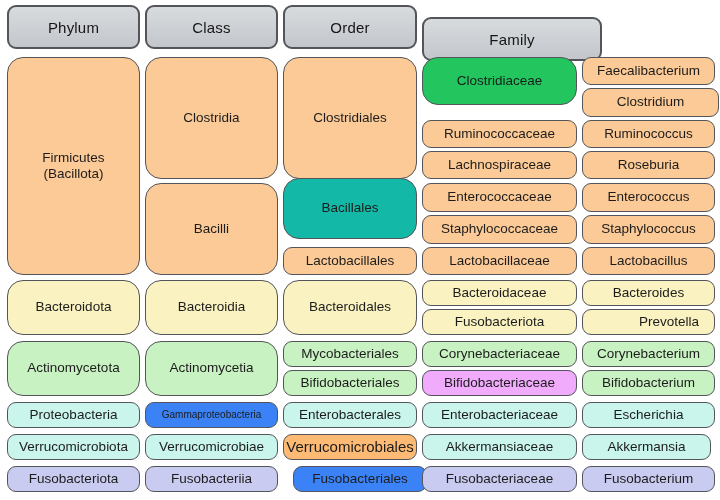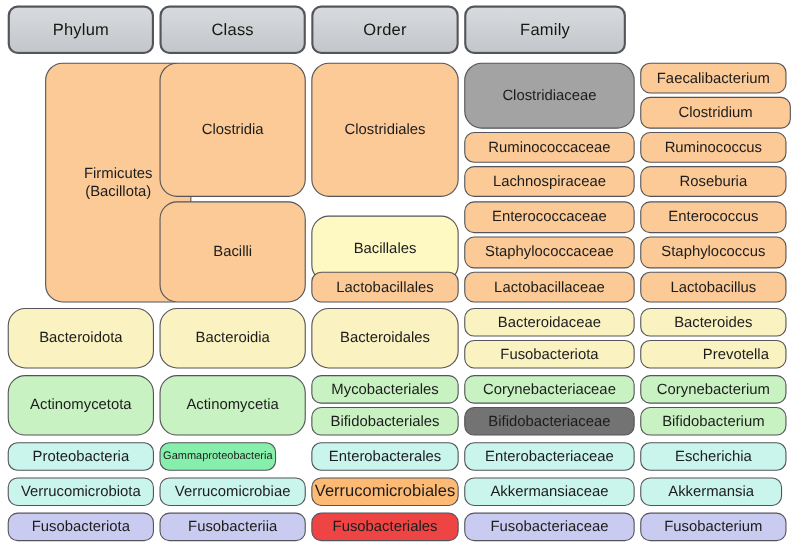--- a/index.html
+++ b/index.html
@@ -33,53 +33,53 @@
     overflow:hidden;
   }
 </style>
 </head>
 <body>
 
 <div id="canvas">
   <div class="hdr" style="left: 7px; top: 5px; width: 133px; height: 44px;">Phylum</div>
   <div class="hdr" style="left: 145px; top: 5px; width: 133px; height: 44px;">Class</div>
   <div class="hdr" style="left: 283px; top: 5px; width: 134px; height: 44px;">Order</div>
-  <div class="hdr" style="left: 422px; top: 5px; width: 147px; height: 44px;">Family</div>
-<div class="box" style="left: 7px; top: 57px; width: 133px; height: 218px; background: rgb(252, 202, 150); border-radius: 16px; margin-left: 34px;">Firmicutes (Bacillota)</div>
+  <div class="hdr" style="left: 422px; top: 17px; width: 180px; height: 44px;">Family</div>
+<div class="box" style="left: 7px; top: 57px; width: 133px; height: 218px; background: rgb(252, 202, 150); border-radius: 16px;">Firmicutes (Bacillota)</div>
     <div class="box" style="left: 7px; top: 280px; width: 133px; height: 55px; background: rgb(250, 242, 192); border-radius: 16px;">Bacteroidota</div>
     <div class="box" style="left: 7px; top: 341px; width: 133px; height: 55px; background: rgb(201, 242, 194); border-radius: 16px;">Actinomycetota</div>
     <div class="box" style="left: 7px; top: 402px; width: 133px; height: 26px; background: rgb(201, 245, 236); border-radius: 9px;">Proteobacteria</div>
     <div class="box" style="left: 7px; top: 434px; width: 133px; height: 26px; background: rgb(201, 245, 236); border-radius: 9px;">Verrucomicrobiota</div>
     <div class="box" style="left: 7px; top: 466px; width: 133px; height: 26px; background: rgb(202, 203, 241); border-radius: 9px;">Fusobacteriota</div>
     <div class="box" style="left: 145px; top: 57px; width: 133px; height: 122px; background: rgb(252, 202, 150); border-radius: 16px;">Clostridia</div>
     <div class="box" style="left: 145px; top: 183px; width: 133px; height: 92px; background: rgb(252, 202, 150); border-radius: 16px;">Bacilli</div>
     <div class="box" style="left: 145px; top: 280px; width: 133px; height: 55px; background: rgb(250, 242, 192); border-radius: 16px;">Bacteroidia</div>
     <div class="box" style="left: 145px; top: 341px; width: 133px; height: 55px; background: rgb(201, 242, 194); border-radius: 16px;">Actinomycetia</div>
-    <div class="box" style="left: 145px; top: 402px; width: 106px; height: 26px; background: #86efac; border-radius: 9px; font-size: 10px;">Gammaproteobacteria</div>
+    <div class="box" style="left: 145px; top: 402px; width: 133px; height: 26px; background: #3b82f6; border-radius: 9px; font-size: 10px;">Gammaproteobacteria</div>
     <div class="box" style="left: 145px; top: 434px; width: 133px; height: 26px; background: rgb(201, 245, 236); border-radius: 9px;">Verrucomicrobiae</div>
     <div class="box" style="left: 145px; top: 466px; width: 133px; height: 26px; background: rgb(202, 203, 241); border-radius: 9px;">Fusobacteriia</div>
     <div class="box" style="left: 283px; top: 57px; width: 134px; height: 122px; background: rgb(252, 202, 150); border-radius: 16px;">Clostridiales</div>
-    <div class="box" style="left: 283px; top: 196px; width: 134px; height: 61px; background: #fef9c3; border-radius: 16px;">Bacillales</div>
+    <div class="box" style="left: 283px; top: 178px; width: 134px; height: 61px; background: #14b8a6; border-radius: 16px;">Bacillales</div>
     <div class="box" style="left: 283px; top: 247px; width: 134px; height: 28px; background: rgb(252, 202, 150); border-radius: 9px;">Lactobacillales</div>
     <div class="box" style="left: 283px; top: 280px; width: 134px; height: 55px; background: rgb(250, 242, 192); border-radius: 16px;">Bacteroidales</div>
     <div class="box" style="left: 283px; top: 341px; width: 134px; height: 26px; background: rgb(201, 242, 194); border-radius: 9px;">Mycobacteriales</div>
     <div class="box" style="left: 283px; top: 370px; width: 134px; height: 26px; background: rgb(201, 242, 194); border-radius: 9px;">Bifidobacteriales</div>
     <div class="box" style="left: 283px; top: 402px; width: 134px; height: 26px; background: rgb(201, 245, 236); border-radius: 9px;">Enterobacterales</div>
     <div class="box" style="left: 283px; top: 434px; width: 134px; height: 26px; background: #fdba74; border-radius: 9px; font-size: 15px;">Verrucomicrobiales</div>
-    <div class="box" style="left: 283px; top: 466px; width: 134px; height: 26px; background: #ef4444; border-radius: 9px;">Fusobacteriales</div>
-    <div class="box" style="left: 422px; top: 57px; width: 155px; height: 60px; background: #a3a3a3; border-radius: 16px;">Clostridiaceae</div>
+    <div class="box" style="left: 293px; top: 466px; width: 134px; height: 26px; background: #3b82f6; border-radius: 9px;">Fusobacteriales</div>
+    <div class="box" style="left: 422px; top: 57px; width: 155px; height: 48px; background: #22c55e; border-radius: 16px;">Clostridiaceae</div>
     <div class="box" style="left: 422px; top: 120px; width: 155px; height: 28px; background: rgb(252, 202, 150); border-radius: 9px;">Ruminococcaceae</div>
     <div class="box" style="left: 422px; top: 151px; width: 155px; height: 28px; background: rgb(252, 202, 150); border-radius: 9px;">Lachnospiraceae</div>
     <div class="box" style="left: 422px; top: 183px; width: 155px; height: 29px; background: rgb(252, 202, 150); border-radius: 9px;">Enterococcaceae</div>
     <div class="box" style="left: 422px; top: 215px; width: 155px; height: 29px; background: rgb(252, 202, 150); border-radius: 9px;">Staphylococcaceae</div>
     <div class="box" style="left: 422px; top: 247px; width: 155px; height: 28px; background: rgb(252, 202, 150); border-radius: 9px;">Lactobacillaceae</div>
     <div class="box" style="left: 422px; top: 280px; width: 155px; height: 26px; background: rgb(250, 242, 192); border-radius: 9px;">Bacteroidaceae</div>
     <div class="box" style="left: 422px; top: 309px; width: 155px; height: 26px; background: rgb(250, 242, 192); border-radius: 9px;">Fusobacteriota</div>
     <div class="box" style="left: 422px; top: 341px; width: 155px; height: 26px; background: rgb(201, 242, 194); border-radius: 9px;">Corynebacteriaceae</div>
-    <div class="box" style="left: 422px; top: 370px; width: 155px; height: 26px; background: #737373; border-radius: 9px;">Bifidobacteriaceae</div>
+    <div class="box" style="left: 422px; top: 370px; width: 155px; height: 26px; background: #f0abfc; border-radius: 9px;">Bifidobacteriaceae</div>
     <div class="box" style="left: 422px; top: 402px; width: 155px; height: 26px; background: rgb(201, 245, 236); border-radius: 9px;">Enterobacteriaceae</div>
     <div class="box" style="left: 422px; top: 434px; width: 155px; height: 26px; background: rgb(201, 245, 236); border-radius: 9px;">Akkermansiaceae</div>
     <div class="box" style="left: 422px; top: 466px; width: 155px; height: 26px; background: rgb(202, 203, 241); border-radius: 9px;">Fusobacteriaceae</div>
     <div class="box" style="left: 582px; top: 57px; width: 133px; height: 28px; background: rgb(252, 202, 150); border-radius: 9px;">Faecalibacterium</div>
     <div class="box" style="left: 582px; top: 88px; width: 137px; height: 29px; background: rgb(252, 202, 150); border-radius: 9px;">Clostridium</div>
     <div class="box" style="left: 582px; top: 120px; width: 133px; height: 28px; background: rgb(252, 202, 150); border-radius: 9px;">Ruminococcus</div>
     <div class="box" style="left: 582px; top: 151px; width: 133px; height: 28px; background: rgb(252, 202, 150); border-radius: 9px;">Roseburia</div>
     <div class="box" style="left: 582px; top: 183px; width: 133px; height: 29px; background: rgb(252, 202, 150); border-radius: 9px;">Enterococcus</div>
     <div class="box" style="left: 582px; top: 215px; width: 133px; height: 29px; background: rgb(252, 202, 150); border-radius: 9px;">Staphylococcus</div>
     <div class="box" style="left: 582px; top: 247px; width: 133px; height: 28px; background: rgb(252, 202, 150); border-radius: 9px;">Lactobacillus</div>

